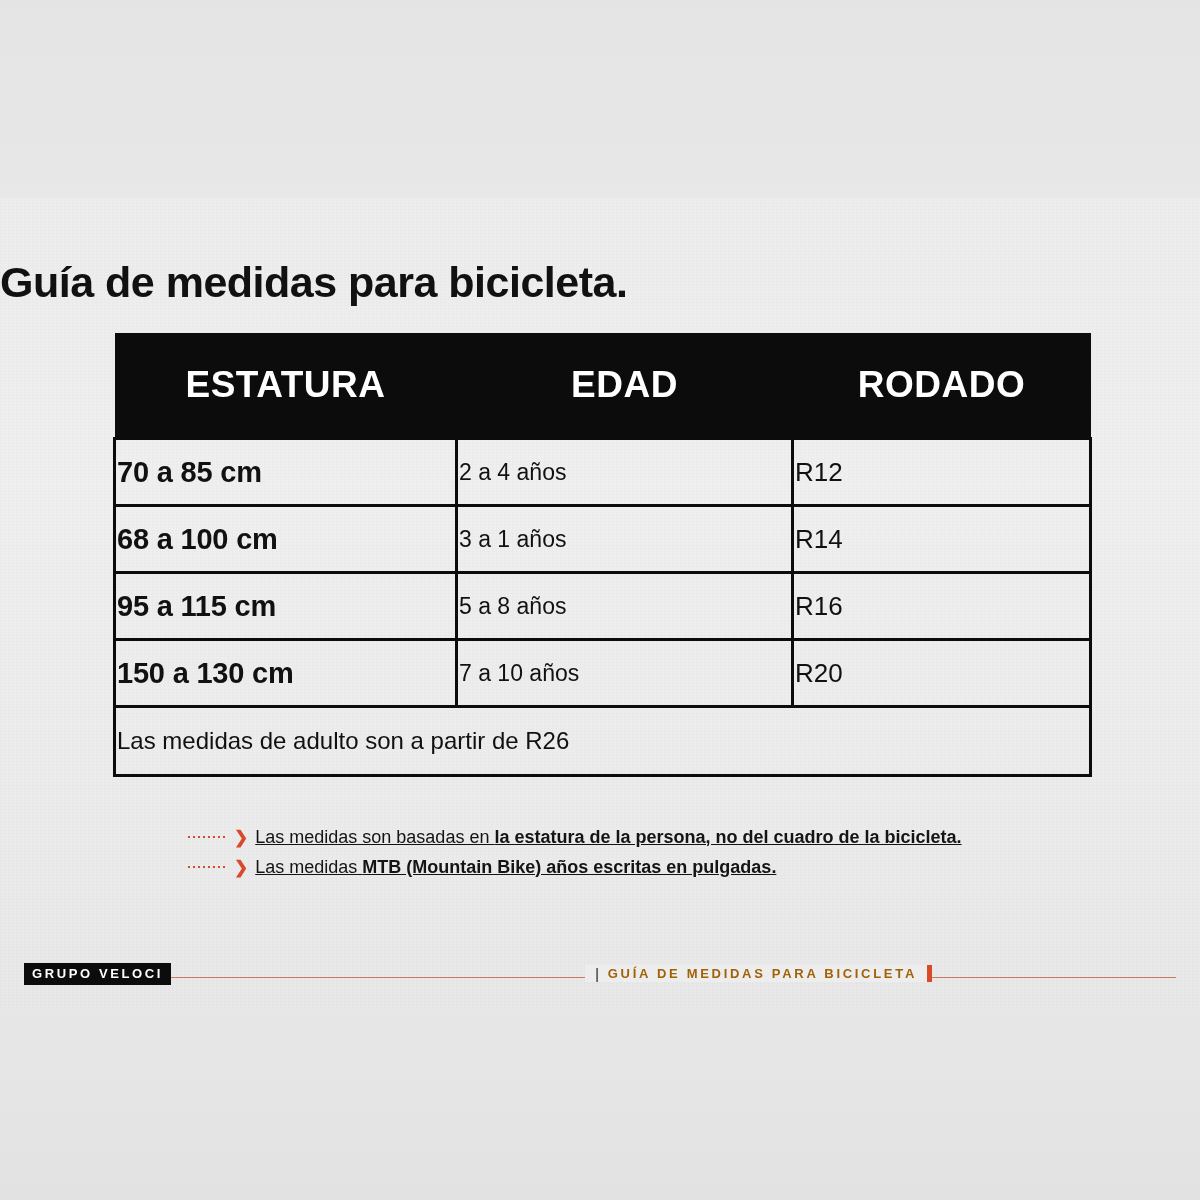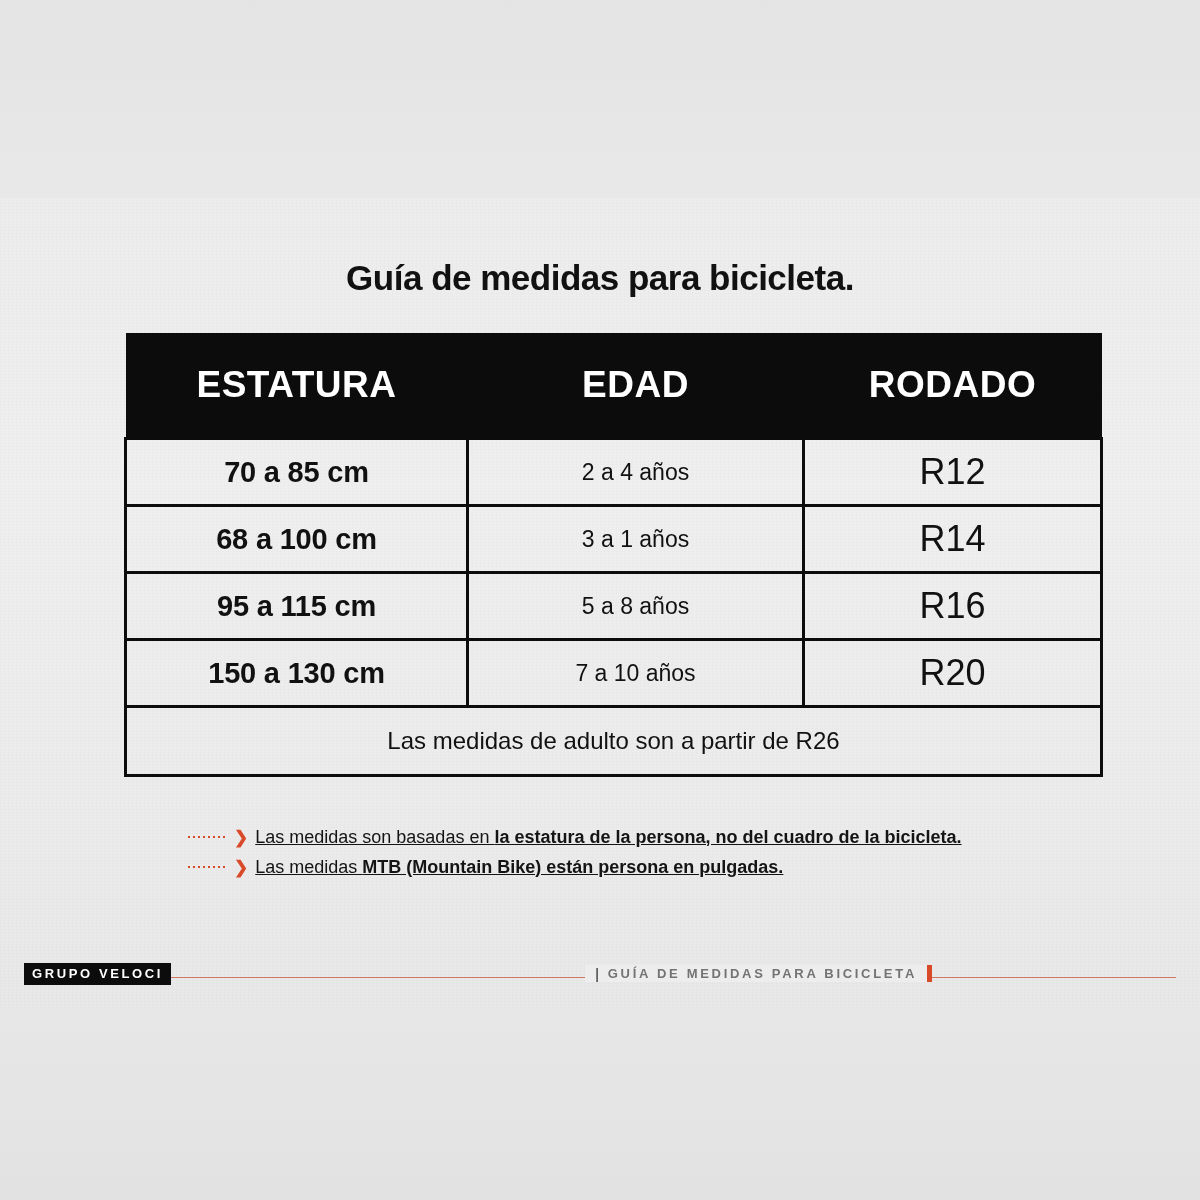--- a/index.html
+++ b/index.html
@@ -53,31 +53,30 @@
     left: 0; top: 0;
     width: 1200px;
     height: 1200px;
   }
 
   .title {
     position: absolute;
     left: 0;
     top: 258px;
     width: 1200px;
-    text-align: center;
-    font-size: 35px;
+    font-size: 43px;
     font-weight: bold;
     color: #111111;
     letter-spacing: -0.5px;
   }
 
   
   .table-wrap {
     position: absolute;
-    left: 124px;
+    left: 113px;
     top: 333px;
     width: 976px;
   }
 
   table.guide {
     width: 976px;
     border-collapse: collapse;
     table-layout: fixed;
   }
 
@@ -93,37 +92,36 @@
     letter-spacing: 0.5px;
     height: 102px;
     text-align: center;
     border: none;
     vertical-align: middle;
   }
 
   table.guide tbody td {
     height: 62px;
     border: 3px solid #0c0c0c;
-    text-align: center;
     vertical-align: middle;
     color: #111111;
     background: transparent;
   }
 
   table.guide tbody td.estatura {
     font-size: 29px;
     font-weight: bold;
     letter-spacing: -0.2px;
   }
   table.guide tbody td.edad {
     font-size: 23px;
     font-weight: normal;
   }
   table.guide tbody td.rodado {
-    font-size: 36px;
+    font-size: 26px;
     font-weight: normal;
   }
 
   table.guide tbody tr.footer-row td {
     height: 64px;
     font-size: 24px;
     font-weight: normal;
   }
 
   
@@ -214,21 +212,21 @@
   .footer-right .bar-left {
     color: #111;
     font-size: 14px;
     margin-right: 9px;
     line-height: 1;
   }
   .footer-right .doc-title {
     font-size: 13px;
     letter-spacing: 2.7px;
     font-weight: bold;
-    color: #737373;
+    color: #a16207;
     line-height: 1;
   }
   .footer-right .tick {
     width: 5px;
     height: 17px;
     background: #d94a2b;
     margin-left: 10px;
   }
 </style>
 </head>
@@ -286,21 +284,21 @@
 
     <div class="notes">
       <div class="note">
         <span class="dots"></span>
         <span class="arrow">❯</span>
         <span class="text"><span>Las medidas son basadas en </span><b>la estatura de la persona, no del cuadro de la bicicleta.</b></span>
       </div>
       <div class="note">
         <span class="dots"></span>
         <span class="arrow">❯</span>
-        <span class="text"><span>Las medidas </span><b>MTB (Mountain Bike) están persona en pulgadas.</b></span>
+        <span class="text"><span>Las medidas </span><b>MTB (Mountain Bike) años escritas en pulgadas.</b></span>
       </div>
     </div>
 
     <div class="footer">
       <div class="rule"></div>
       <div class="brand">GRUPO VELOCI</div>
       <div class="footer-right">
         <span class="bar-left">|</span>
         <span class="doc-title">GUÍA DE MEDIDAS PARA BICICLETA</span>
         <span class="tick"></span>

